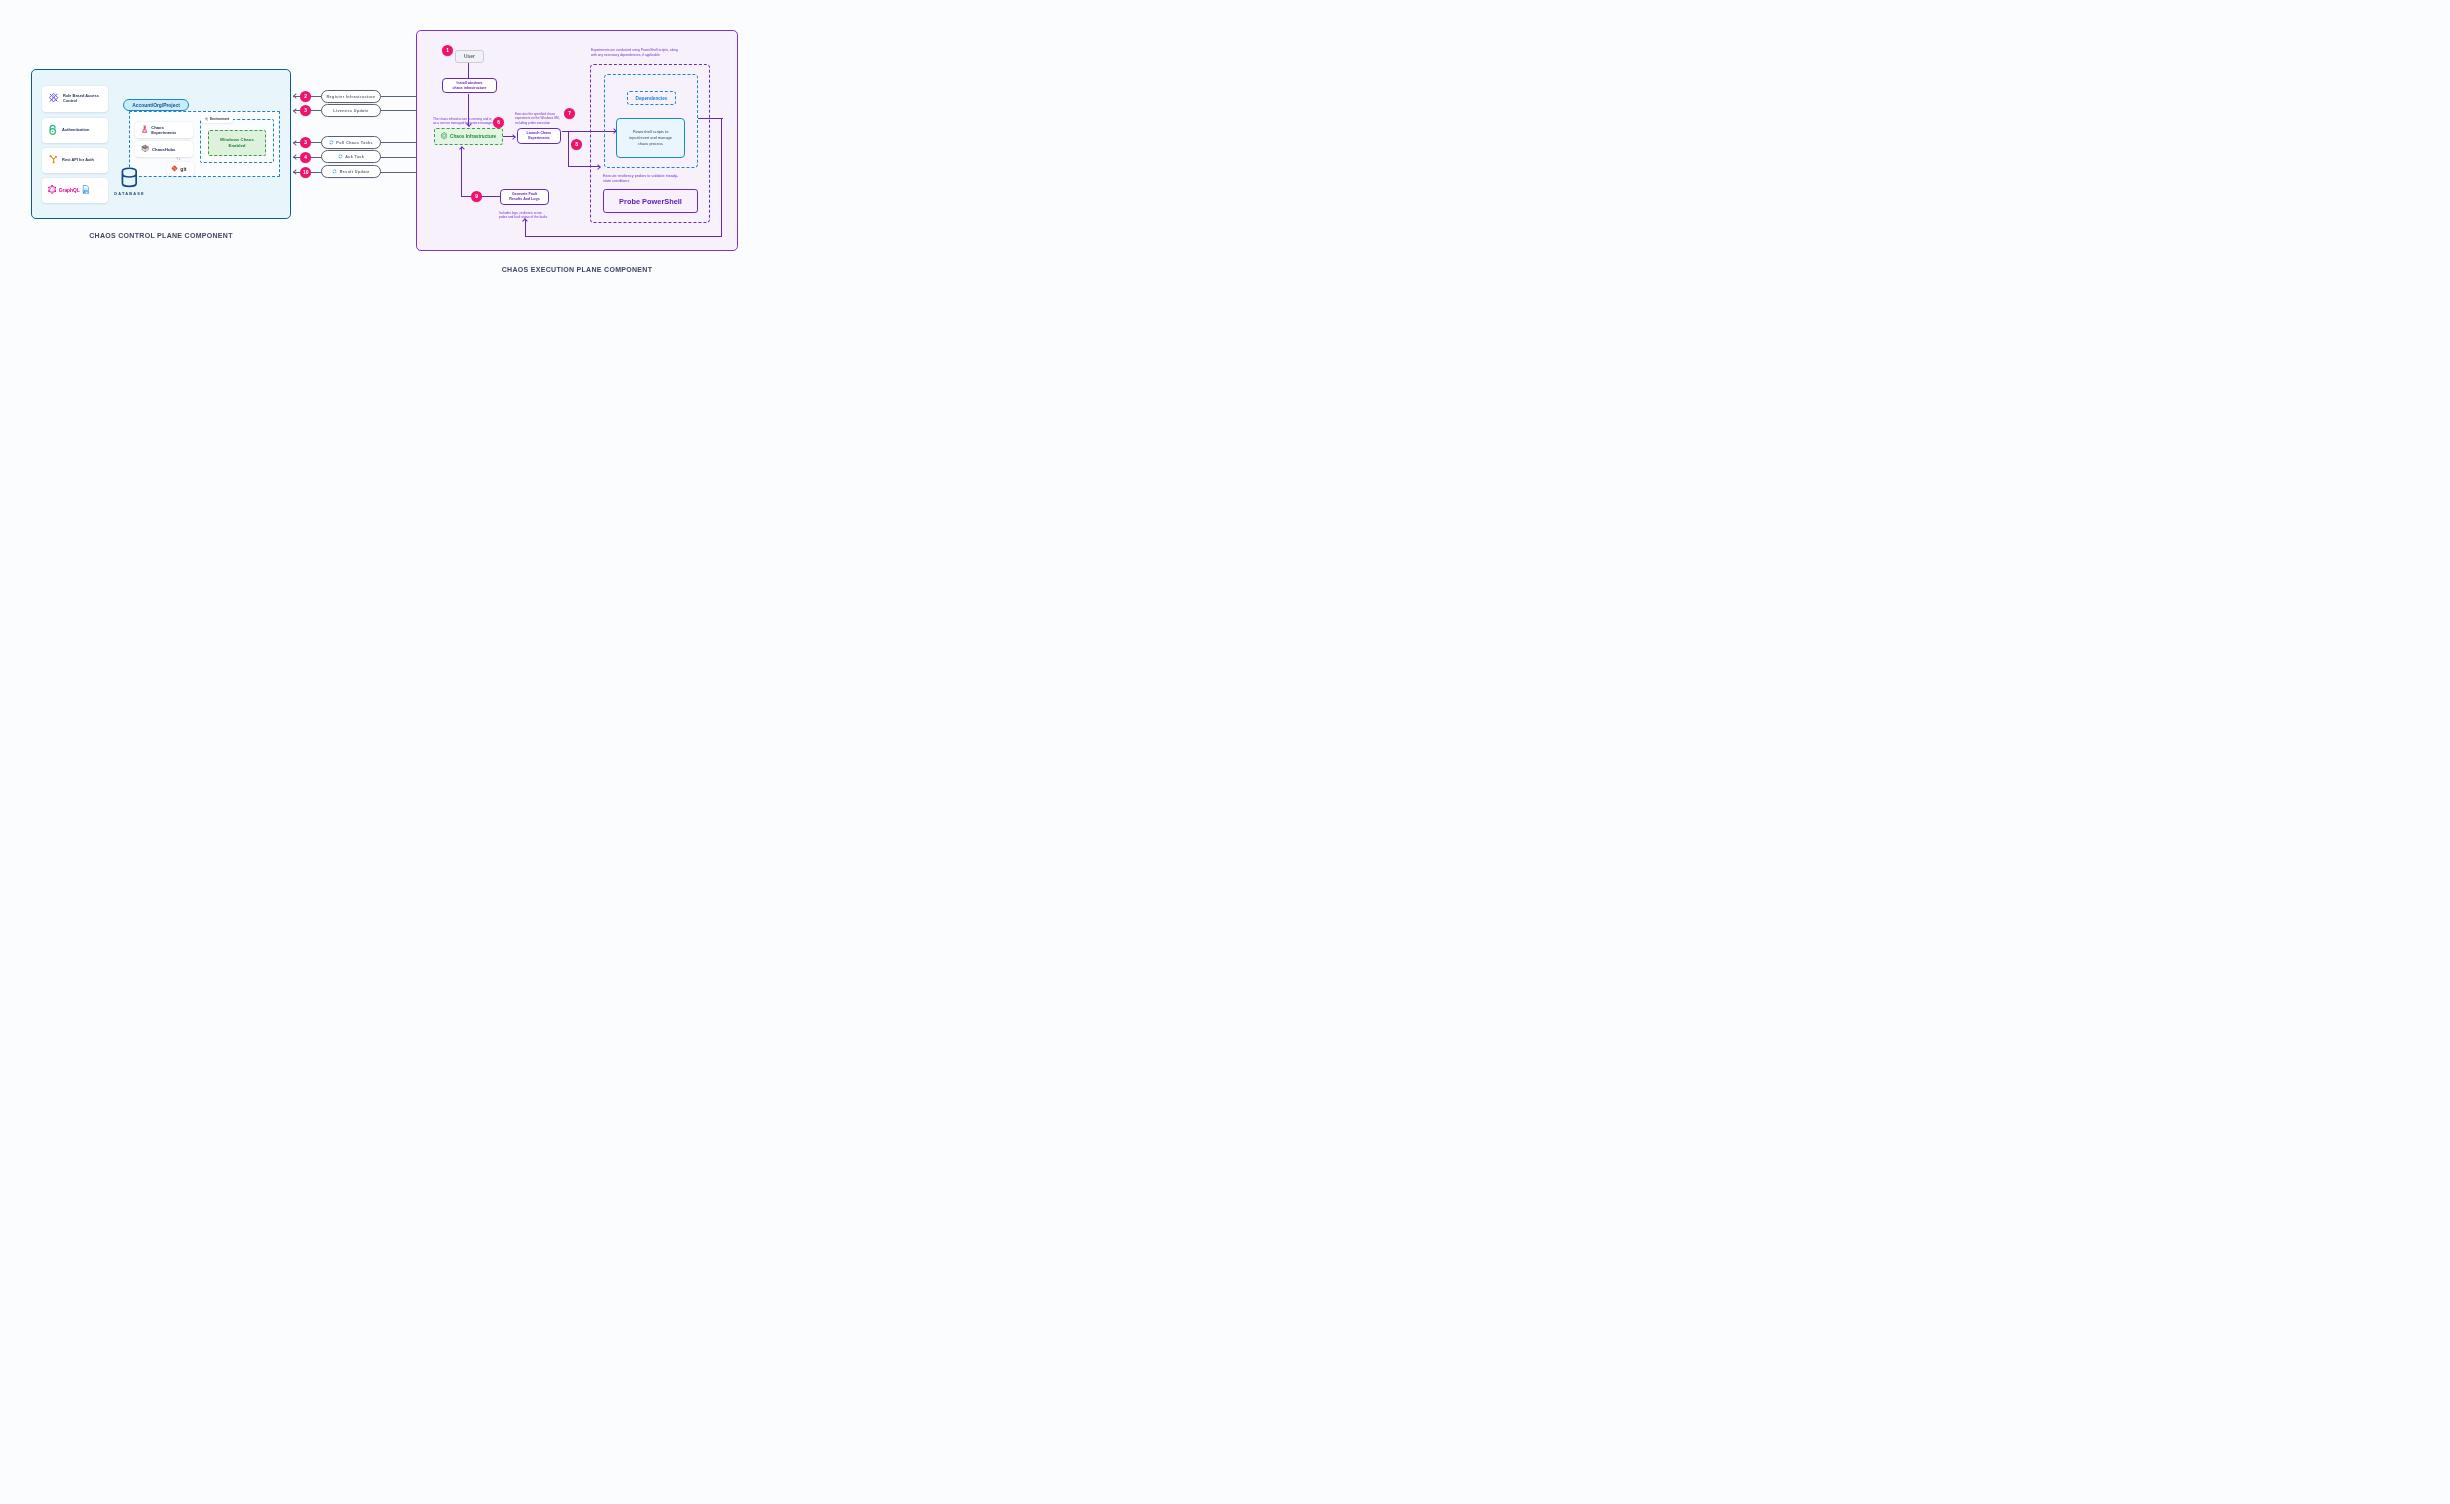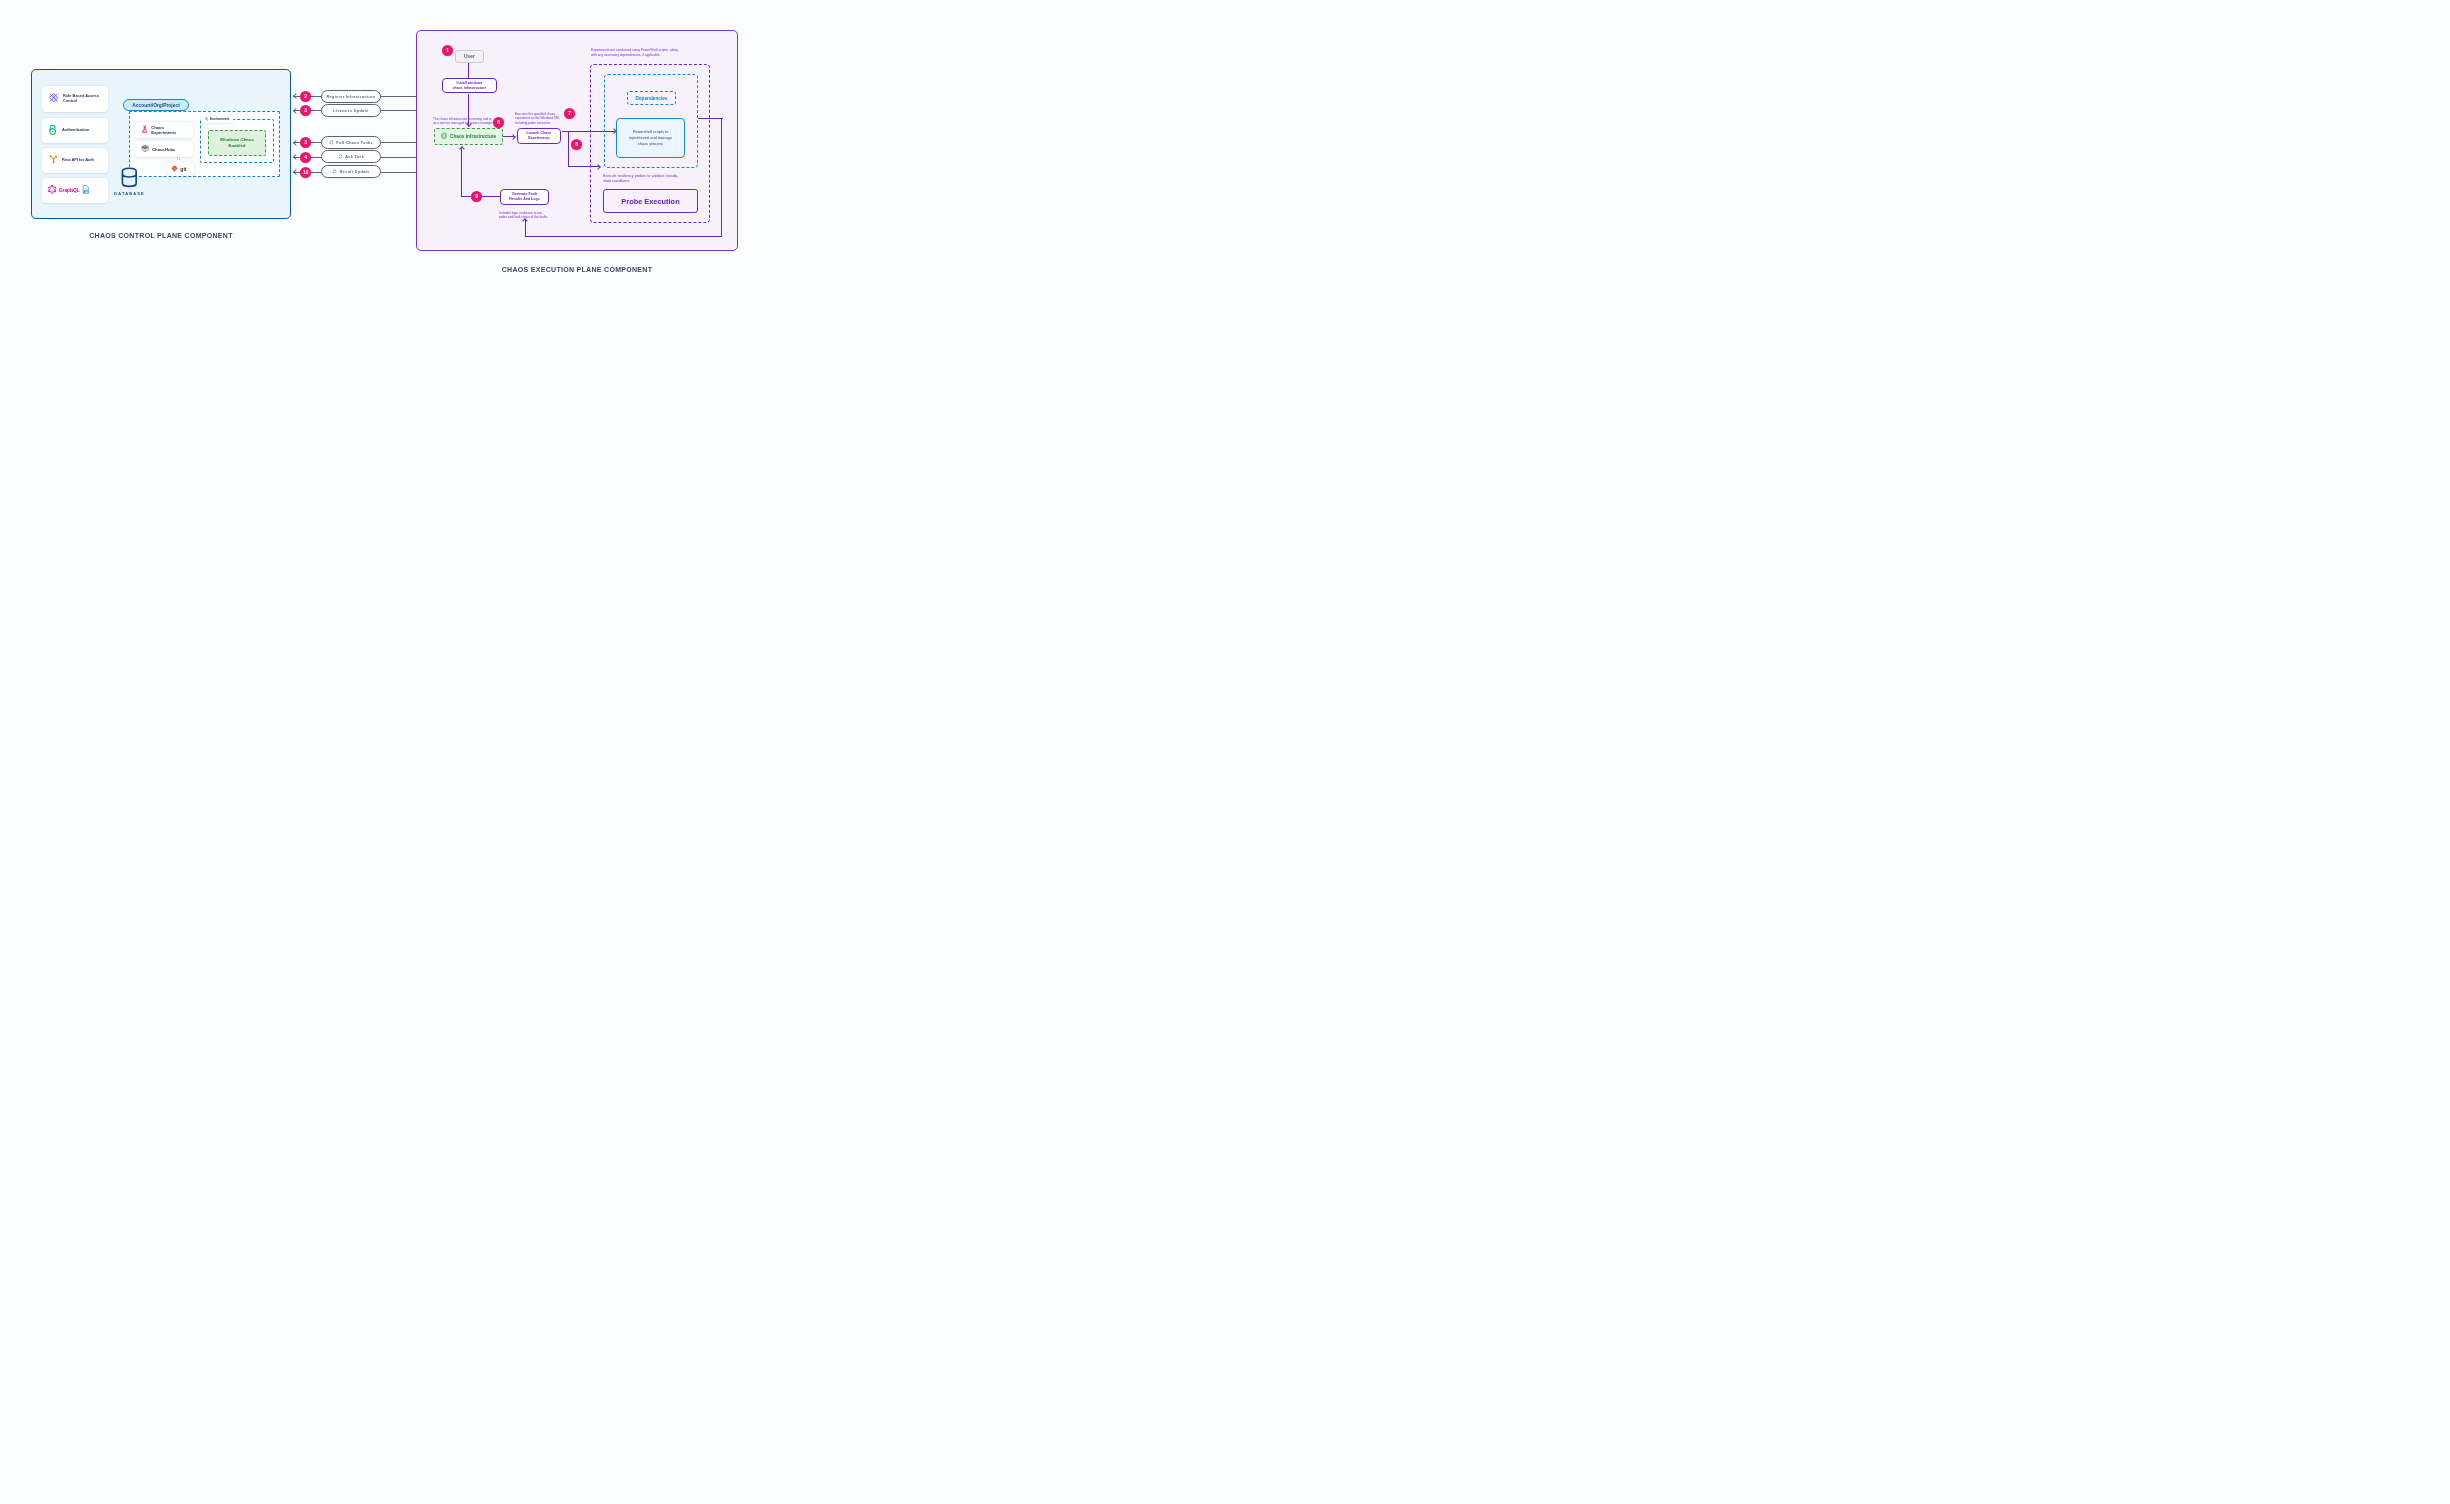--- a/index.html
+++ b/index.html
@@ -304,21 +304,21 @@
 
   <div class="abs dash-purple" style="left:590px;top:64px;width:120px;height:159px;"></div>
   <div class="abs dash-blue" style="left:604px;top:74px;width:94px;height:94px;"></div>
   <div class="abs dep-box">Dependencies</div>
   <div class="abs ps-box pre">Powershell scripts to
 inject/revert and manage
 chaos process</div>
 
   <div class="abs note pre" style="left:603px;top:174px;width:101px;font-size:3.8px;">Execute resiliency probes to validate steady-
 state conditions</div>
-  <div class="abs probe-box">Probe Execution</div>
+  <div class="abs probe-box">Probe PowerShell</div>
 
   <div class="abs pline" style="left:698px;top:118px;width:24.5px;height:1.1px;"></div>
   <div class="abs pline" style="left:721px;top:118px;width:1.1px;height:119px;"></div>
   <div class="abs pline" style="left:525px;top:236px;width:197px;height:1.1px;"></div>
   <div class="abs pline" style="left:525px;top:219px;width:1.1px;height:17.6px;"></div>
   <div class="abs chev chev-up-p" style="left:523px;top:219px;"></div>
 
   <div class="abs purple-box pre" style="left:500px;top:189px;width:49px;height:15.7px;font-size:3.6px;">Generate Fault
 Results And Logs</div>
   <div class="abs note pre" style="left:499px;top:211px;width:64px;font-size:3.2px;">Includes logs, resilience score,

